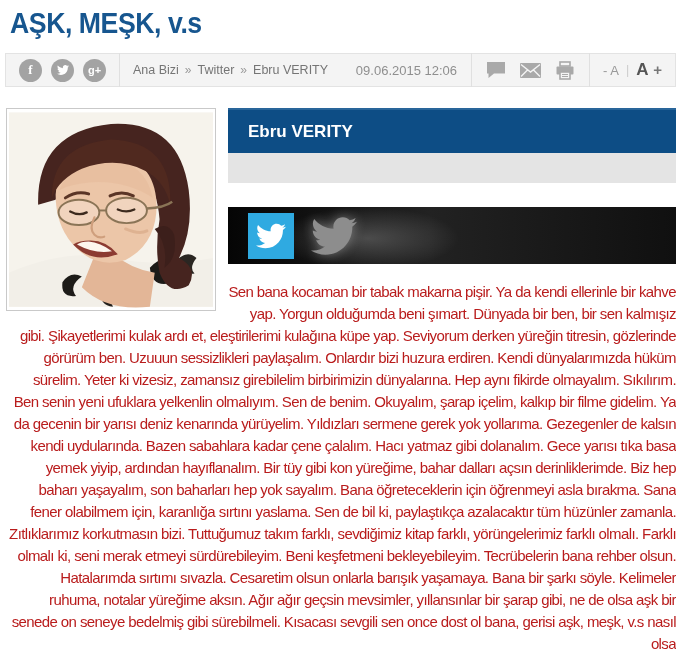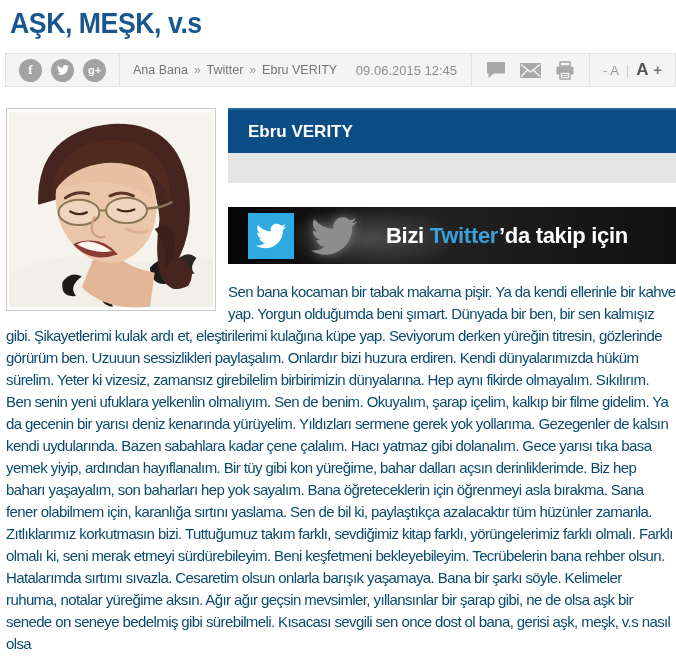--- a/index.html
+++ b/index.html
@@ -72,22 +72,22 @@
     display:flex; align-items:center; justify-content:center;
   }
   .tw-gray-bird { flex:none; margin-left:14px; filter:drop-shadow(0 0 6px rgba(255,255,255,.35)); }
   .tw-text {
     margin-left:26px; font-size:22px; font-weight:700; color:#fff;
     letter-spacing:-0.3px;
   }
   .tw-brand { color:#3b9fd8; }
 
   .article-body {
-    margin-top:17px; font-size:15px; line-height:22px; color:#0c4a6e;
-    letter-spacing:-0.6px; text-align:left;
+    margin-top:17px; font-size:15px; line-height:22px; color:#b91c1c;
+    letter-spacing:-0.6px; text-align:right;
   }
 </style>
 </head>
 <body>
 
 <div class="page">
 
   <h1 class="page-title">AŞK, MEŞK, v.s</h1>
 
   <div class="toolbar">
@@ -102,30 +102,30 @@
             </svg>
         </span>
       </div>
       <div class="soc-circle">
         <span class="glyph-gp">g+</span>
       </div>
     </div>
     <div class="tb-sep"></div>
 
     <div class="breadcrumb">
-      <a>Ana Bana</a>
+      <a>Ana Bizi</a>
       <span class="crumb-sep">»</span>
       <a>Twitter</a>
       <span class="crumb-sep">»</span>
       <a>Ebru VERITY</a>
     </div>
 
     <div class="tb-spacer"></div>
 
-    <span class="tb-date">09.06.2015 12:45</span>
+    <span class="tb-date">09.06.2015 12:06</span>
     <div class="tb-sep"></div>
 
     <div class="action-icons">
       <span>
         <svg width="20" height="18" viewBox="0 0 20 18" fill="#a9a9a9">
             <path d="M1 1h18v11.5H8l-5.5 4.5v-4.5H1z" rx="2"></path>
           </svg>
       </span>
       <span>
         <svg width="21" height="15" viewBox="0 0 21 15">
@@ -205,20 +205,19 @@
         <div class="tw-square">
           <svg width="30" height="30" viewBox="0 0 24 24" fill="#fff">
               <path d="M23.95 4.57c-.88.39-1.83.65-2.82.77 1.01-.61 1.79-1.57 2.16-2.72-.95.56-2 .96-3.13 1.18C19.27 2.84 18 2.24 16.58 2.24c-2.72 0-4.92 2.2-4.92 4.92 0 .39.04.76.13 1.12C7.69 8.09 4.07 6.13 1.64 3.16c-.43.72-.67 1.56-.67 2.48 0 1.71.87 3.21 2.19 4.1-.81-.03-1.57-.25-2.23-.62v.06c0 2.39 1.69 4.37 3.95 4.83-.41.11-.85.17-1.3.17-.31 0-.62-.03-.92-.09.63 1.95 2.45 3.38 4.6 3.42-1.68 1.32-3.81 2.1-6.1 2.1-.39 0-.78-.02-1.17-.07 2.19 1.39 4.77 2.21 7.56 2.21 9.05 0 14-7.5 14-13.99 0-.21 0-.42-.02-.63.96-.69 1.8-1.56 2.46-2.55z"></path>
             </svg>
         </div>
         <span class="tw-gray-bird" style="display:flex">
           <svg width="52" height="46" viewBox="0 0 24 24" fill="#8d8d8d">
               <path d="M23.95 4.57c-.88.39-1.83.65-2.82.77 1.01-.61 1.79-1.57 2.16-2.72-.95.56-2 .96-3.13 1.18C19.27 2.84 18 2.24 16.58 2.24c-2.72 0-4.92 2.2-4.92 4.92 0 .39.04.76.13 1.12C7.69 8.09 4.07 6.13 1.64 3.16c-.43.72-.67 1.56-.67 2.48 0 1.71.87 3.21 2.19 4.1-.81-.03-1.57-.25-2.23-.62v.06c0 2.39 1.69 4.37 3.95 4.83-.41.11-.85.17-1.3.17-.31 0-.62-.03-.92-.09.63 1.95 2.45 3.38 4.6 3.42-1.68 1.32-3.81 2.1-6.1 2.1-.39 0-.78-.02-1.17-.07 2.19 1.39 4.77 2.21 7.56 2.21 9.05 0 14-7.5 14-13.99 0-.21 0-.42-.02-.63.96-.69 1.8-1.56 2.46-2.55z"></path>
             </svg>
         </span>
-        <span class="tw-text"><span>Bizi </span><span class="tw-brand">Twitter</span><span>’da takip için</span></span>
       </div>
     </div>
 
     <p class="article-body">Sen bana kocaman bir tabak makarna pişir. Ya da kendi ellerinle bir kahve yap. Yorgun olduğumda beni şımart. Dünyada bir ben, bir sen kalmışız gibi. Şikayetlerimi kulak ardı et, eleştirilerimi kulağına küpe yap. Seviyorum derken yüreğin titresin, gözlerinde görürüm ben. Uzuuun sessizlikleri paylaşalım. Onlardır bizi huzura erdiren. Kendi dünyalarımızda hüküm sürelim. Yeter ki vizesiz, zamansız girebilelim birbirimizin dünyalarına. Hep aynı fikirde olmayalım. Sıkılırım. Ben senin yeni ufuklara yelkenlin olmalıyım. Sen de benim. Okuyalım, şarap içelim, kalkıp bir filme gidelim. Ya da gecenin bir yarısı deniz kenarında yürüyelim. Yıldızları sermene gerek yok yollarıma. Gezegenler de kalsın kendi uydularında. Bazen sabahlara kadar çene çalalım. Hacı yatmaz gibi dolanalım. Gece yarısı tıka basa yemek yiyip, ardından hayıflanalım. Bir tüy gibi kon yüreğime, bahar dalları açsın derinliklerimde. Biz hep baharı yaşayalım, son baharları hep yok sayalım. Bana öğreteceklerin için öğrenmeyi asla bırakma. Sana fener olabilmem için, karanlığa sırtını yaslama. Sen de bil ki, paylaştıkça azalacaktır tüm hüzünler zamanla. Zıtlıklarımız korkutmasın bizi. Tuttuğumuz takım farklı, sevdiğimiz kitap farklı, yörüngelerimiz farklı olmalı. Farklı olmalı ki, seni merak etmeyi sürdürebileyim. Beni keşfetmeni bekleyebileyim. Tecrübelerin bana rehber olsun. Hatalarımda sırtımı sıvazla. Cesaretim olsun onlarla barışık yaşamaya. Bana bir şarkı söyle. Kelimeler ruhuma, notalar yüreğime aksın. Ağır ağır geçsin mevsimler, yıllansınlar bir şarap gibi, ne de olsa aşk bir senede on seneye bedelmiş gibi sürebilmeli. Kısacası sevgili sen once dost ol bana, gerisi aşk, meşk, v.s nasıl olsa</p>
 
   </div>
 </div>
 
 </body></html>

